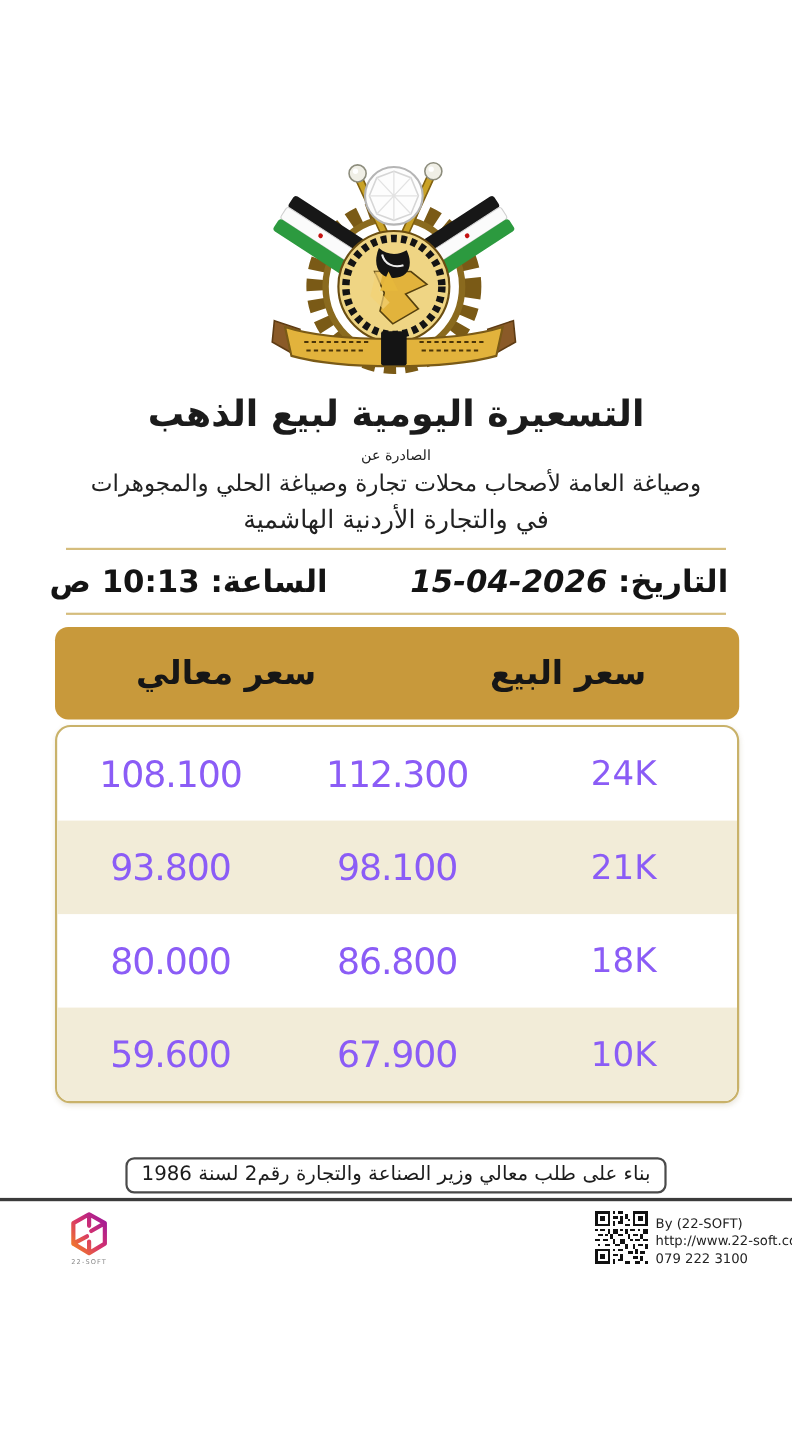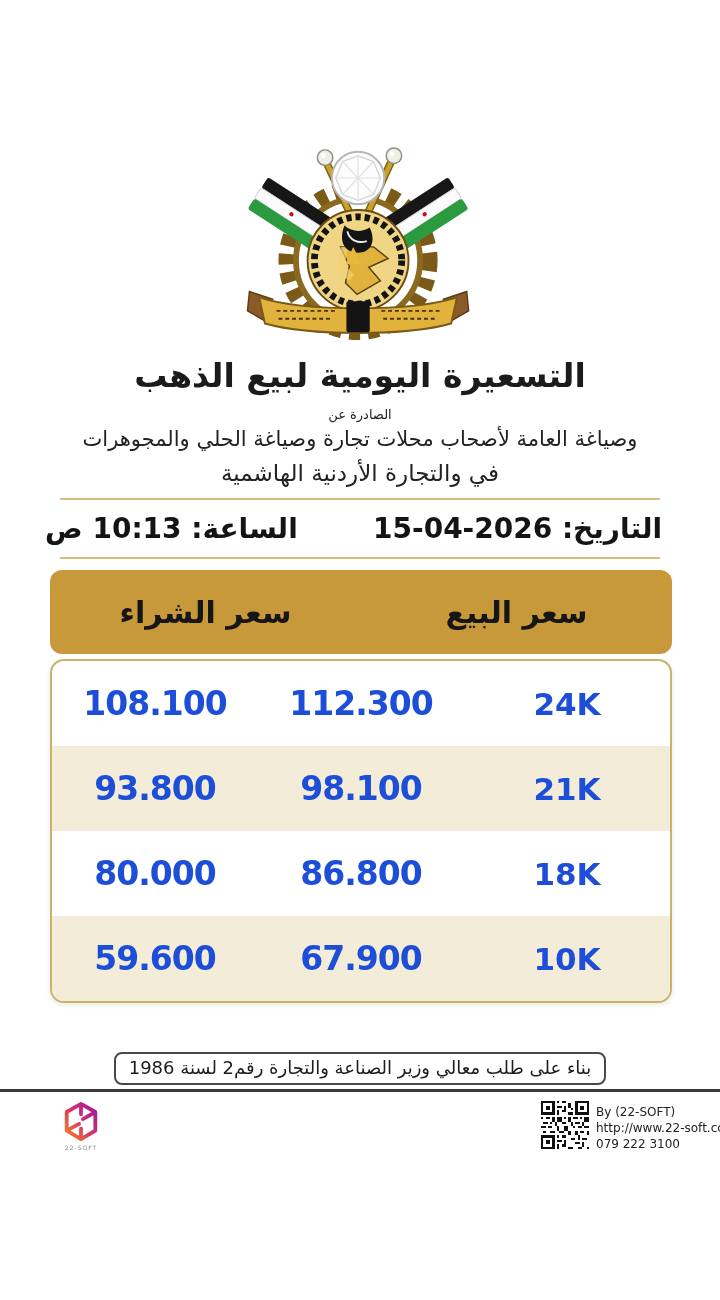--- a/index.html
+++ b/index.html
@@ -16,31 +16,31 @@
   .sub-issued { text-align:center; font-size:13px; margin-top:12px; direction:rtl; color:#222; }
   .sub-syndicate { text-align:center; font-size:21px; margin-top:5px; direction:rtl; color:#222; }
   .sub-country { text-align:center; font-size:23px; margin-top:9px; direction:rtl; color:#222; }
 
   .gold-line { border:none; height:2px; background:#d5bd7d; margin:12px 60px 0 60px; }
 
   
   .date-row { direction:rtl; display:flex; justify-content:space-between; align-items:center;
               padding:12px 58px 10px 45px; font-size:28px; font-weight:700; color:#141414; }
   .date-item { white-space:nowrap; }
-  .ltr-num { direction:ltr; unicode-bidi:isolate; }
+  .ltr-num { direction:ltr; unicode-bidi:isolate;font-style:italic; }
 
   
   .gold-table { margin:11px 48px 0 50px; direction:rtl; }
   .thead { background:#c8993b; border-radius:12px; height:84px; display:flex; align-items:center; }
   .thead .cell { flex:1; text-align:center; font-size:30px; font-weight:700; color:#161616; }
   .tbody { margin-top:5px; border:2px solid #c9b26a; border-radius:14px; overflow:hidden;
            box-shadow:0 2px 5px rgba(120,100,40,.15); background:#fff; }
   .trow { height:85px; display:flex; align-items:center; }
   .trow:nth-child(even) { background:#f2ecd8; }
-  .trow .cell { flex:1; text-align:center; font-weight:700; color:#1d4ed8; }
+  .trow .cell { flex:1; text-align:center; font-weight:400; color:#8b5cf6; }
   .cell.karat { font-size:31px; letter-spacing:0; }
   .cell.num { font-size:33px; letter-spacing:-1px; }
 
   
   .note-box { width:fit-content; margin:49px auto 0 auto; border:2px solid #4a4a4a; border-radius:8px;
               padding:3px 13px 5px 13px; font-size:18px; direction:rtl; color:#1c1c1c; }
 
   .footer-line { height:3px; background:#3b3b3b; margin-top:4px; }
 
   
@@ -138,21 +138,21 @@
       <span>الساعة:</span>
       <span>10:13 ص</span>
     </div>
   </div>
 
   <hr class="gold-line" style="margin-top:2px;">
 
   <div class="gold-table">
     <div class="thead">
       <div class="cell">سعر البيع</div>
-      <div class="cell">سعر الشراء</div>
+      <div class="cell">سعر معالي</div>
     </div>
     <div class="tbody">
       <div class="trow">
         <div class="cell karat">24K</div>
         <div class="cell num">112.300</div>
         <div class="cell num">108.100</div>
       </div>
       <div class="trow">
         <div class="cell karat">21K</div>
         <div class="cell num">98.100</div>

